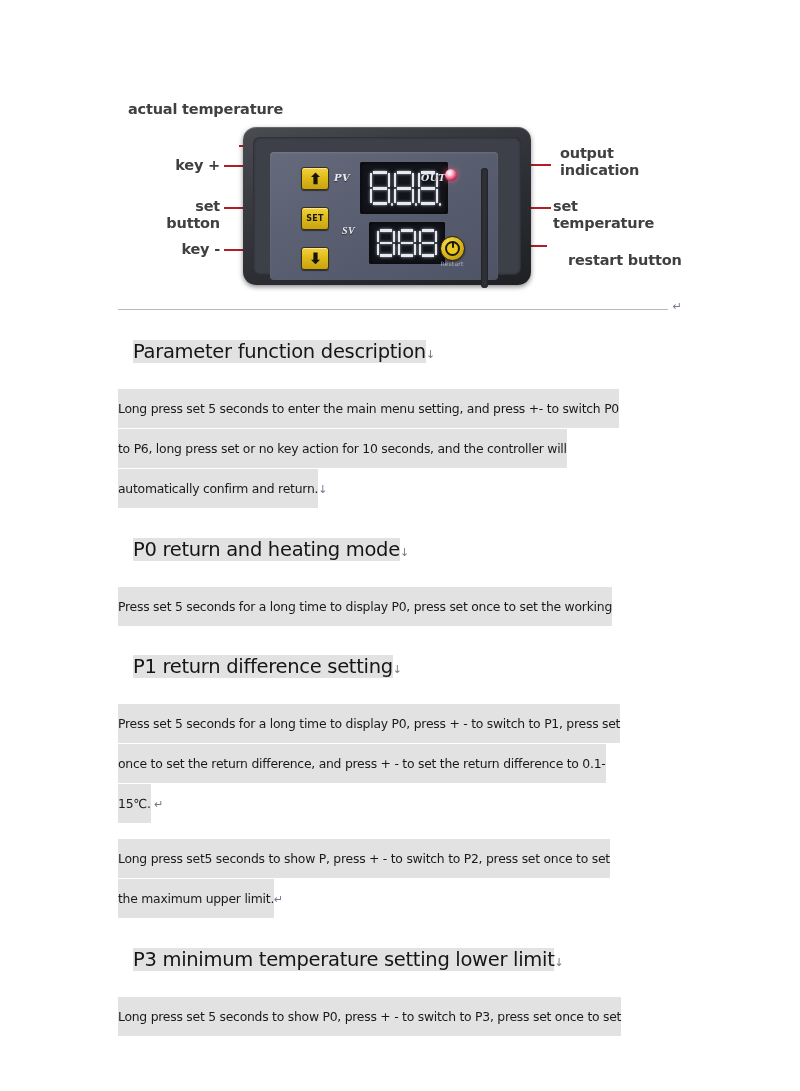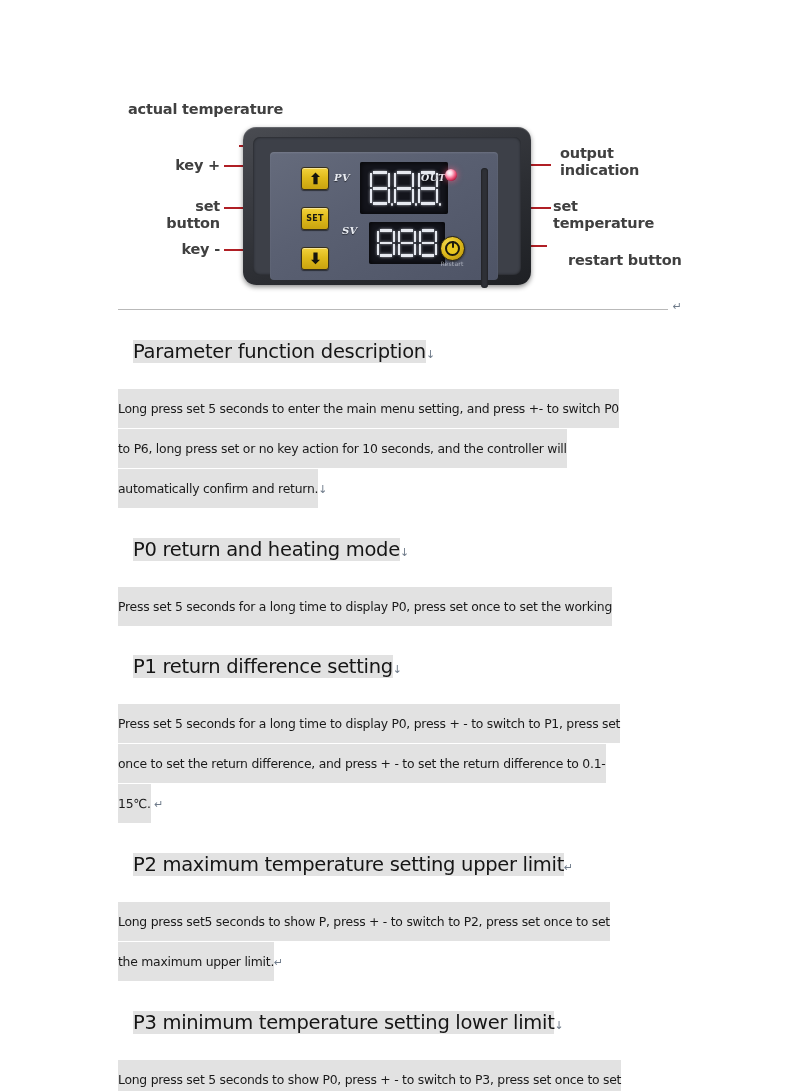--- a/index.html
+++ b/index.html
@@ -122,21 +122,21 @@
     position: absolute;
     color: #e9ecf2;
     font-family: "DejaVu Serif", serif;
     font-style: italic;
     font-weight: 700;
     font-size: 10px;
     letter-spacing: .4px;
     text-shadow: 0 1px 1px rgba(0,0,0,.55);
   }
   #lbl-pv  { left: 64px;  top: 20px; }
-  #lbl-sv  { left: 72px;  top: 73px; }
+  #lbl-sv  { left: 72px;  top: 73px; font-family: Liberation Serif, serif; }
   #lbl-out { left: 151px; top: 20px; font-size: 9.5px; }
 
   
   .disp {
     position: absolute;
     background: #14151c;
     border-radius: 2px;
     box-shadow: inset 0 0 6px rgba(0,0,0,.9);
     display: flex;
     align-items: center;
@@ -438,21 +438,20 @@
   <p class="doc-p"><span class="hl"><span>Press set 5 seconds for a long time to display P0, press set once to set the working</span></span></p>
 
   <div class="sp-h"></div>
   <h2 class="doc-h"><span class="hl"><span>P1 return difference setting</span></span><span class="pilcrow">↓</span></h2>
   <div class="sp-s"></div>
   <p class="doc-p"><span class="hl"><span>Press set 5 seconds for a long time to display P0, press + - to switch to P1, press set</span></span></p>
   <p class="doc-p"><span class="hl"><span>once to set the return difference, and press + - to set the return difference to 0.1-</span></span></p>
   <p class="doc-p"><span class="hl"><span>15℃.</span></span> <span class="pilcrow">↵</span></p>
 
   <div class="sp-h"></div>
-  <h2 class="doc-h"><span class="hl"><span>P2 maximum temperature setting upper limit</span></span><span class="pilcrow">↵</span></h2>
   <div class="sp-s"></div>
   <p class="doc-p"><span class="hl"><span>Long press set5 seconds to show P, press + - to switch to P2, press set once to set</span></span></p>
   <p class="doc-p"><span class="hl"><span>the maximum upper limit.</span></span><span class="pilcrow">↵</span></p>
 
   <div class="sp-h"></div>
   <h2 class="doc-h"><span class="hl"><span>P3 minimum temperature setting lower limit</span></span><span class="pilcrow">↓</span></h2>
   <div class="sp-s"></div>
   <p class="doc-p"><span class="hl"><span>Long press set 5 seconds to show P0, press + - to switch to P3, press set once to set</span></span></p>
 
 </div>

